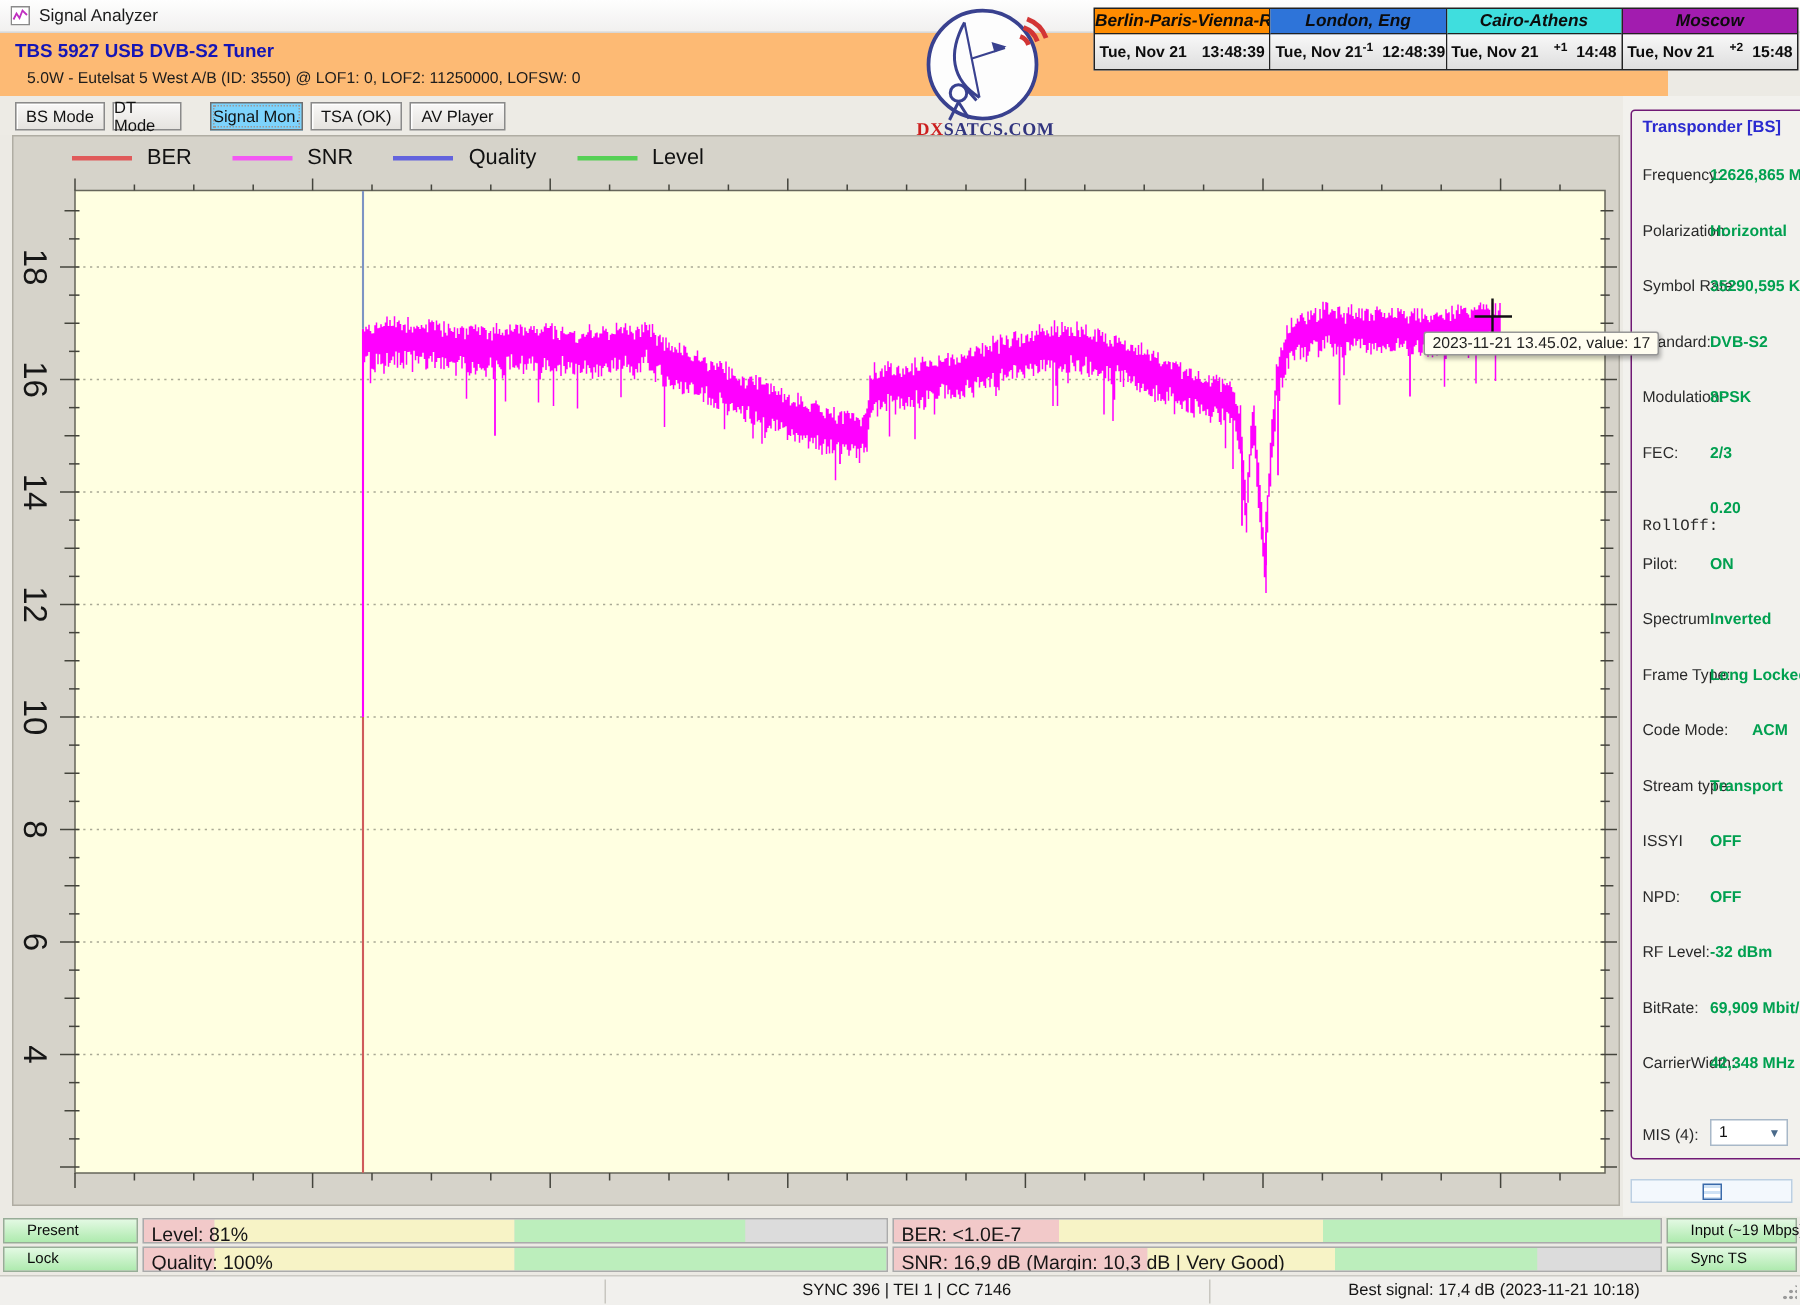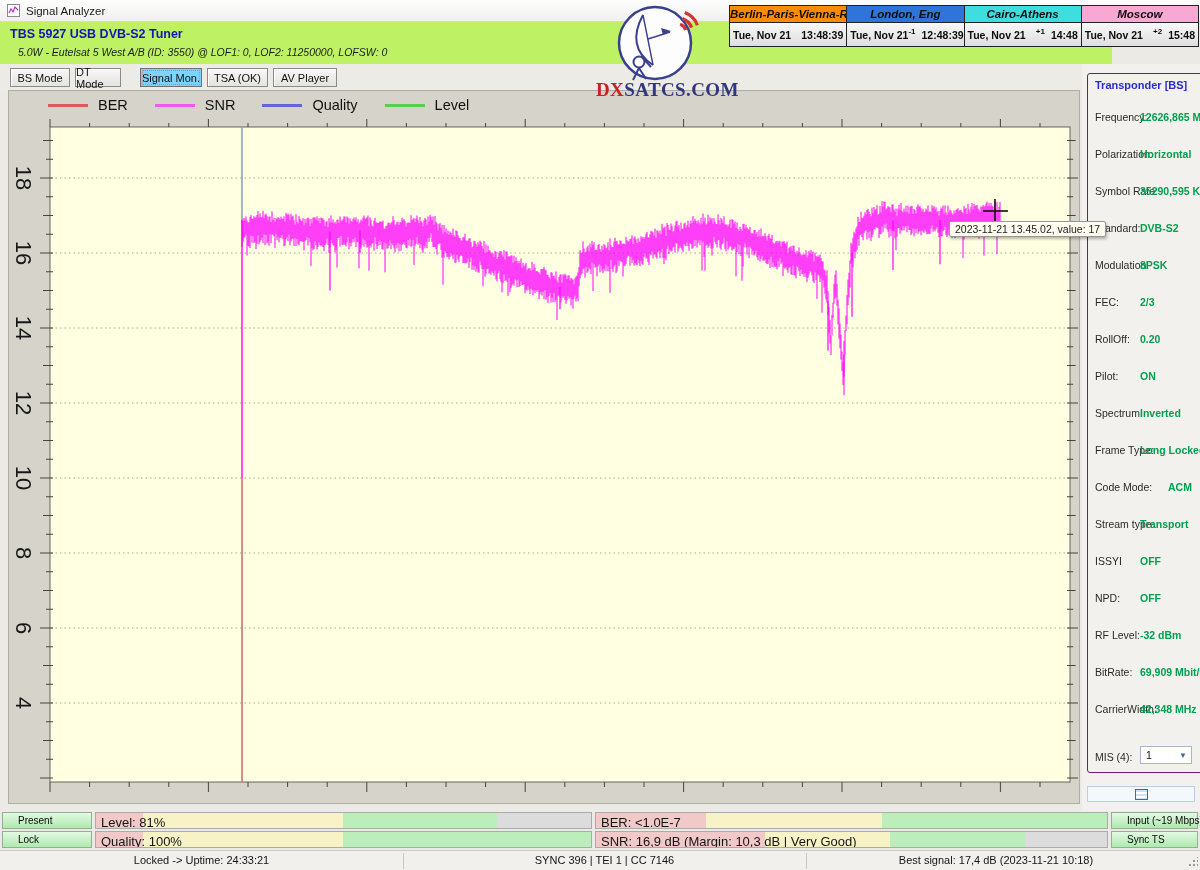--- a/index.html
+++ b/index.html
@@ -6,42 +6,42 @@
   body{width:1200px;height:870px;overflow:hidden;background:#eceae4;
        font-family:"Liberation Sans",sans-serif;-webkit-font-smoothing:antialiased;}
   #app{position:relative;width:1200px;height:870px;}
 
   
   .titlebar{position:absolute;left:0;top:0;width:1200px;height:22px;box-sizing:border-box;
     background:linear-gradient(#fefefe,#f1f0ef);border-bottom:1px solid #d8d8d8;
     display:flex;align-items:center;gap:6px;padding-left:7px;font-size:11.5px;color:#1a1a1a;z-index:1;}
 
   
-  .header{position:absolute;left:0;top:22px;width:1112px;height:42px;background:#bef264;
+  .header{position:absolute;left:0;top:22px;width:1112px;height:42px;background:#fdba74;
     border-bottom:1px solid #b5b5b5;z-index:0;}
   .tuner-title{position:absolute;left:10px;top:5px;color:#1515b5;font-weight:bold;font-size:12.5px;}
-  .tuner-sub{position:absolute;left:18px;top:24px;font-size:10.5px;color:#1c1c1c;font-style:italic;}
+  .tuner-sub{position:absolute;left:18px;top:24px;font-size:10.5px;color:#1c1c1c;}
 
   
   .clocks{position:absolute;left:729px;top:5px;width:470px;height:42px;display:flex;
     border:1px solid #222;box-sizing:border-box;z-index:7;background:#fff;}
   .clock{flex:1;display:flex;flex-direction:column;border-left:1px solid #222;min-width:0;}
   .clock:first-child{border-left:none;}
   .clock-city{height:16px;line-height:16px;text-align:center;font-weight:bold;font-style:italic;
     font-size:11.5px;color:#0c0c0c;border-bottom:1px solid #222;white-space:nowrap;overflow:hidden;}
   .clock-row{flex:1;display:flex;align-items:center;background:linear-gradient(#f8f8f8,#dedede);
     font-size:10.5px;font-weight:bold;color:#0c0c0c;padding:0 3px;white-space:nowrap;}
   .clock-date{}
   .clock-offset{font-size:8px;margin-left:auto;margin-bottom:6px;padding-right:4px;}
   .clock-time{margin-left:2px;}
   .clock-time.noofs{margin-left:auto;}
 
   
   .logo{position:absolute;left:596px;top:3px;width:122px;height:95px;z-index:6;text-align:center;}
-  .logo-text{position:absolute;left:0;top:76px;width:122px;font-size:19px;font-weight:bold;
+  .logo-text{position:absolute;left:0;top:76px;width:122px;font-size:12px;font-weight:bold;
     letter-spacing:.4px;font-family:"Liberation Serif",serif;}
   .logo-dx{color:#cc1f1f;} .logo-rest{color:#32357f;}
 
   
   .tabstrip{position:absolute;left:0;top:64px;width:1082px;height:26px;background:#edebe5;z-index:1;}
   .tab{position:absolute;top:4px;height:19px;box-sizing:border-box;font-size:11px;color:#111;
     background:linear-gradient(#f9f8f7,#e5e3df);border:1px solid #8a8a8a;
     box-shadow:inset 1px 1px 0 #ffffff;display:flex;align-items:center;justify-content:center;cursor:default;}
   .tab.active{background:#7dd3fc;box-shadow:none;border-color:#6f6f6f;outline:1px dotted #9a9a9a;outline-offset:-3px;}
 
@@ -133,21 +133,21 @@
       </div>
       <div class="clock">
         <div class="clock-city" style="background: rgb(63, 222, 222);">Cairo-Athens</div>
         <div class="clock-row">
           <span class="clock-date">Tue, Nov 21</span>
           <span class="clock-offset">+1</span>
           <span class="clock-time">14:48</span>
         </div>
       </div>
       <div class="clock">
-        <div class="clock-city" style="background: #f9a8d4; font-style: italic;">Moscow</div>
+        <div class="clock-city" style="background: #a21caf; font-style: italic;">Moscow</div>
         <div class="clock-row">
           <span class="clock-date">Tue, Nov 21</span>
           <span class="clock-offset">+2</span>
           <span class="clock-time">15:48</span>
         </div>
       </div>
     </div>
 
   <div class="logo">
     <svg width="122" height="95" viewBox="0 0 122 95">
@@ -357,21 +357,21 @@
         <div class="fld-label" style="top: 74px;">Polarization:</div>
         <div class="fld-value" style="top: 74px; color: rgb(0, 160, 80);">Horizontal</div>
         <div class="fld-label" style="top: 111px;">Symbol Rate:</div>
         <div class="fld-value" style="top: 111px; color: rgb(0, 160, 80);">35290,595 KS/s</div>
         <div class="fld-label" style="top: 148px;">Standard:</div>
         <div class="fld-value" style="top: 148px; color: rgb(0, 160, 80);">DVB-S2</div>
         <div class="fld-label" style="top: 185px;">Modulation:</div>
         <div class="fld-value" style="top: 185px; color: rgb(0, 160, 80);">8PSK</div>
         <div class="fld-label" style="top: 222px;">FEC:</div>
         <div class="fld-value" style="top: 222px; color: rgb(0, 160, 80);">2/3</div>
-        <div class="fld-label" style="top: 259px;">RollOff:</div>
+        <div class="fld-label" style="top: 271px; font-family: Liberation Mono, monospace;">RollOff:</div>
         <div class="fld-value" style="top: 259px; color: rgb(0, 160, 80);">0.20</div>
         <div class="fld-label" style="top: 296px;">Pilot:</div>
         <div class="fld-value" style="top: 296px; color: rgb(0, 160, 80);">ON</div>
         <div class="fld-label" style="top: 333px;">Spectrum:</div>
         <div class="fld-value" style="top: 333px; color: rgb(0, 160, 80);">Inverted</div>
         <div class="fld-label" style="top: 370px;">Frame Type:</div>
         <div class="fld-value" style="top: 370px; color: rgb(0, 160, 80);">Long Locked</div>
         <div class="fld-label" style="top: 407px;">Code Mode:</div>
         <div class="fld-value" style="top: 407px; color: rgb(0, 160, 80); padding-left: 28px;">ACM</div>
         <div class="fld-label" style="top: 444px;">Stream type:</div>
@@ -419,21 +419,20 @@
       <div class="pbar" style="left: 595px; top: 831px; width: 513px;">
         <div class="seg" style="width: 33%; background: rgb(242, 201, 201);"></div>
         <div class="seg" style="width: 24.5%; background: rgb(247, 243, 198);"></div>
         <div class="seg" style="width: 26.5%; background: rgb(188, 238, 188);"></div>
         <div class="seg" style="width: 16%; background: rgb(220, 220, 220);"></div>
         <span class="plabel">SNR: 16,9 dB (Margin: 10,3 dB | Very Good)</span>
       </div>
     </div>
 
   <div class="statusbar">
-    <div class="sb-cell" style="left:0;width:403px;">Locked -&gt; Uptime: 24:33:21</div>
     <div class="sb-sep" style="left:403px;"></div>
     <div class="sb-cell" style="left:403px;width:403px;">SYNC 396 | TEI 1 | CC 7146</div>
     <div class="sb-sep" style="left:806px;"></div>
     <div class="sb-cell" style="left:806px;width:380px;">Best signal: 17,4 dB (2023-11-21 10:18)</div>
     <div class="grip"></div>
   </div>
 
 </div>
 
 </body></html>

